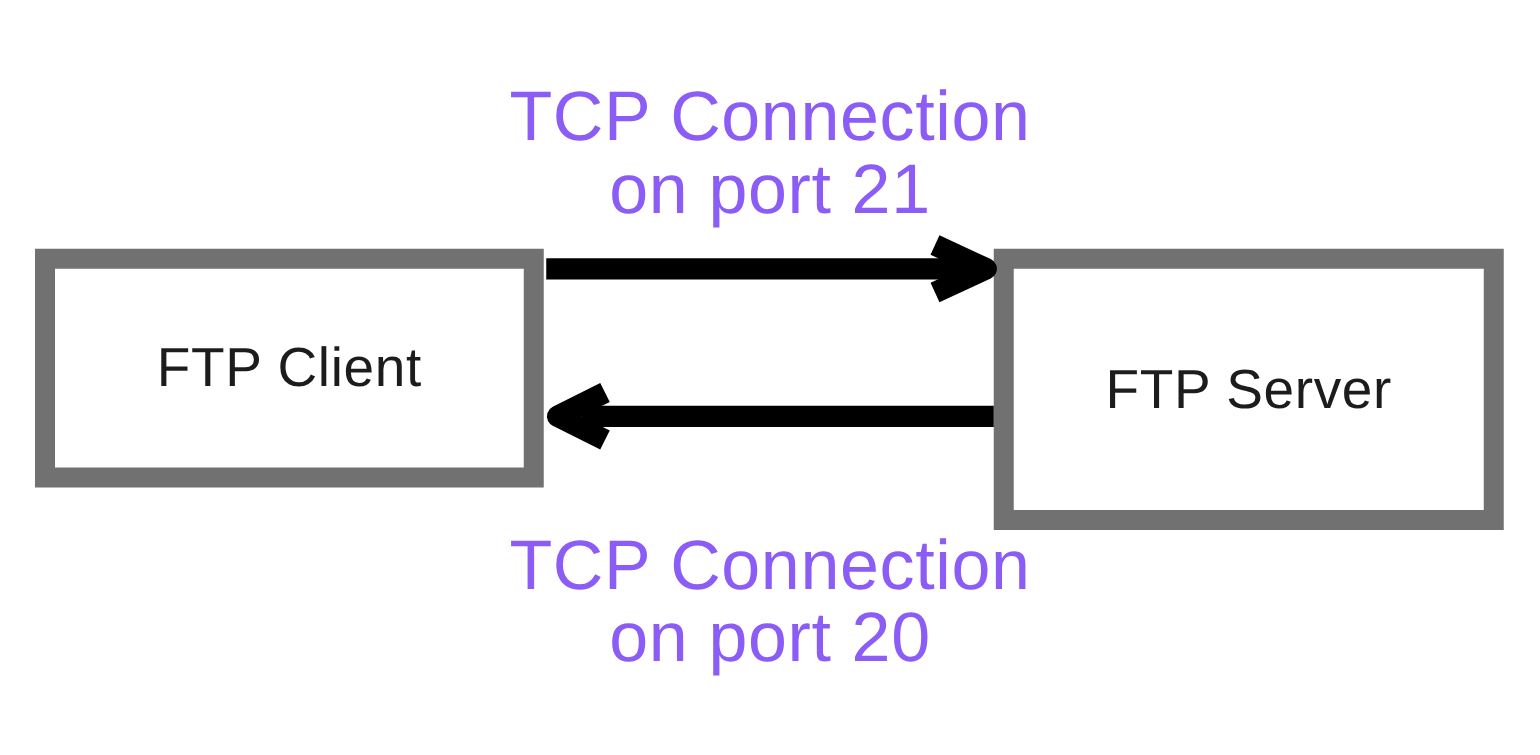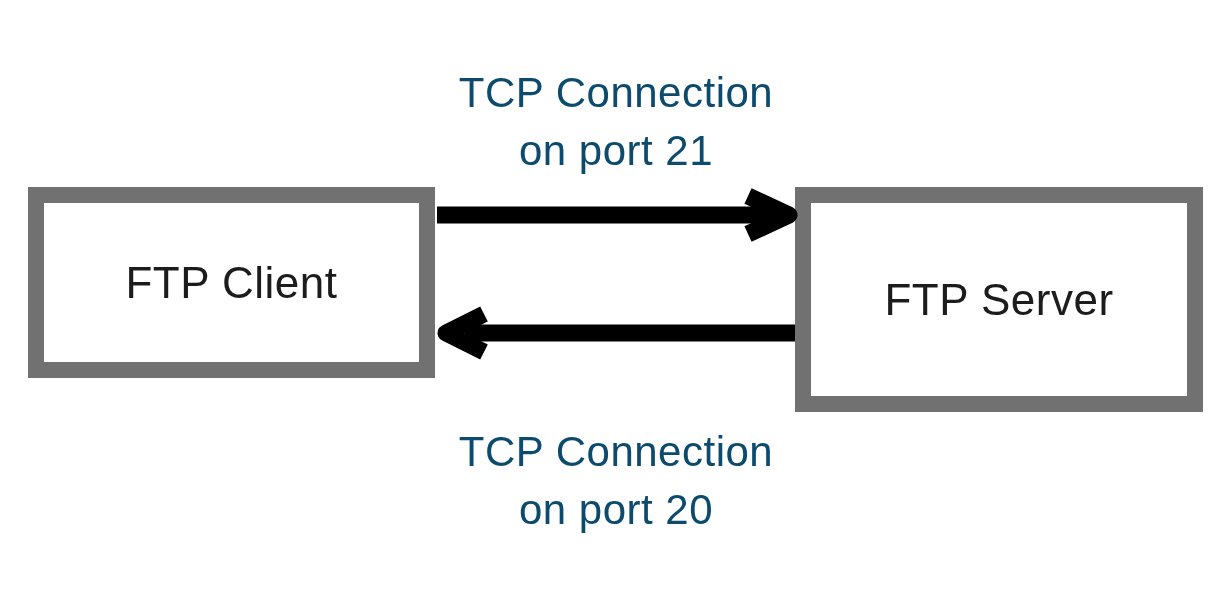--- a/index.html
+++ b/index.html
@@ -17,20 +17,21 @@
     color: #1c1c1c;
   }
   .node {
     position: absolute;
     box-sizing: border-box;
     border: 16px solid #717171;
     background: #ffffff;
     display: flex;
     align-items: center;
     justify-content: center;
+    margin-top: 12px;
   }
   .node-client {
     left: 28px;
     top: 187px;
     width: 407px;
     height: 191px;
   }
   .node-server {
     left: 795px;
     top: 187px;
@@ -42,26 +43,26 @@
     font-weight: 400;
     letter-spacing: 0.5px;
     color: #1c1c1c;
     white-space: nowrap;
   }
   .conn-label {
     position: absolute;
     left: 0;
     width: 100%;
     text-align: center;
-    font-size: 42px;
+    font-size: 56px;
     line-height: 58px;
     font-weight: 400;
     letter-spacing: 0.5px;
     white-space: pre-line;
-    color: #0c4a6e;
+    color: #8b5cf6;
   }
   .conn-label-top {
     top: 64px;
   }
   .conn-label-bottom {
     top: 423px;
   }
   .arrow-layer {
     position: absolute;
     left: 0;

